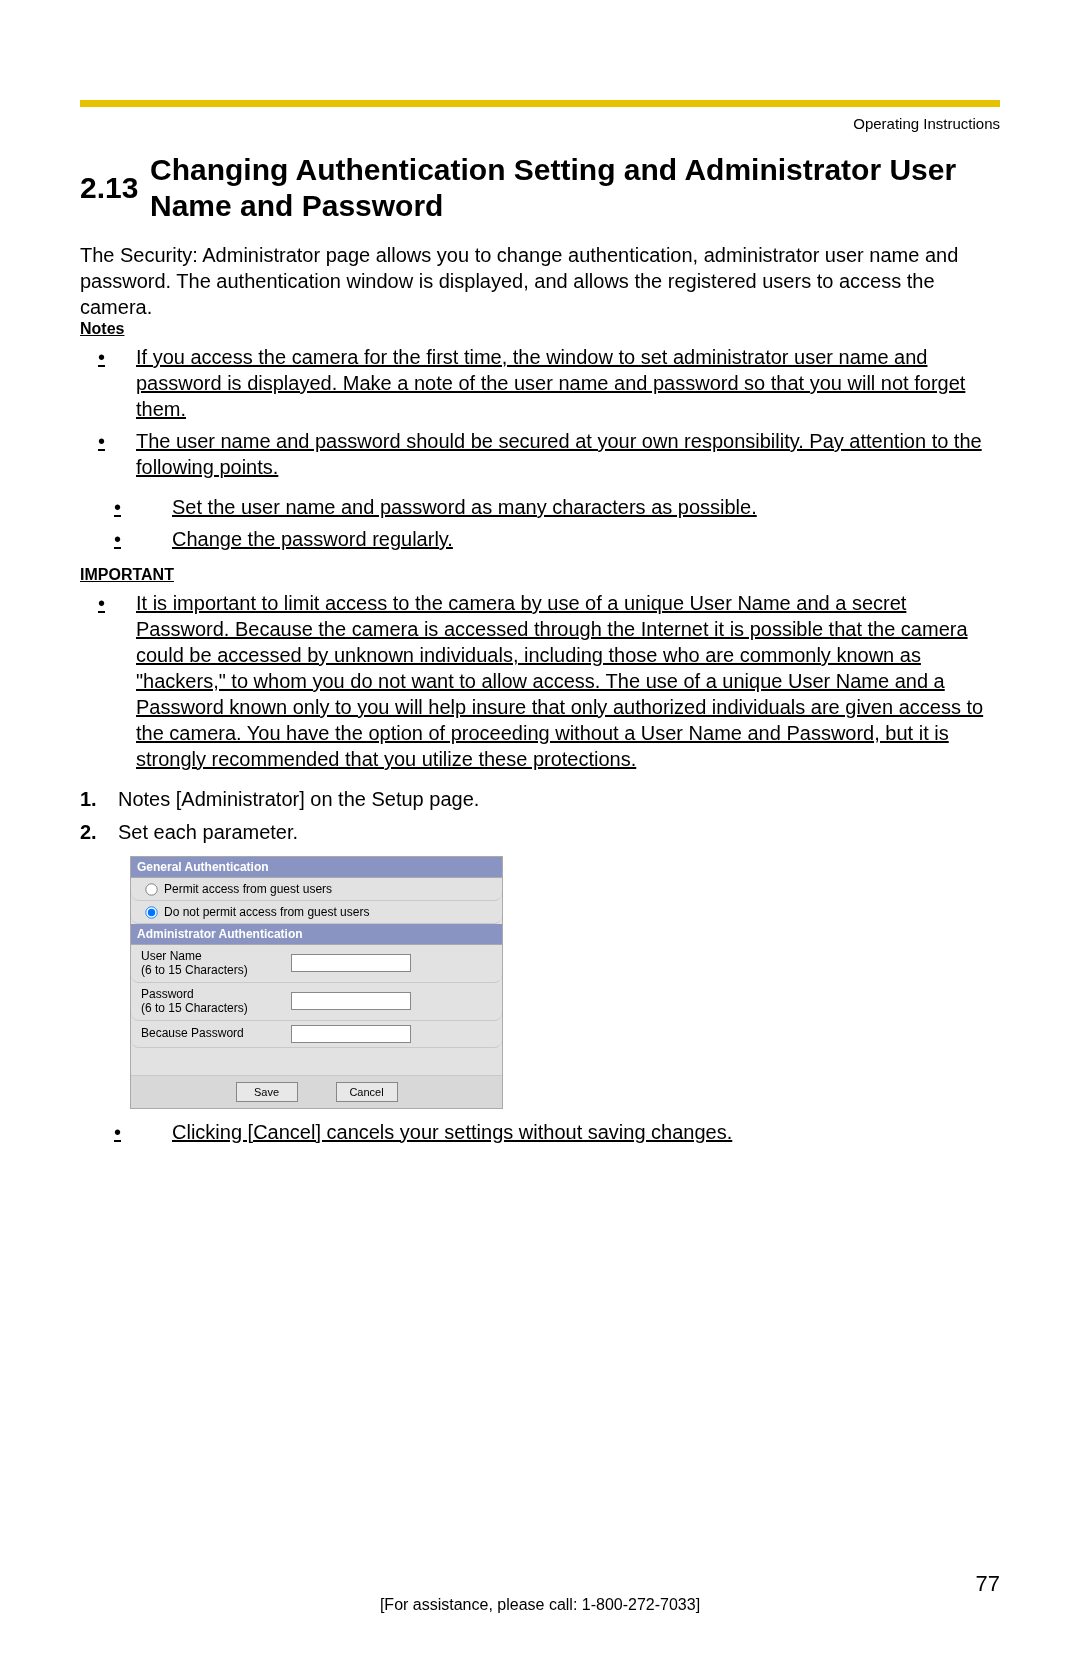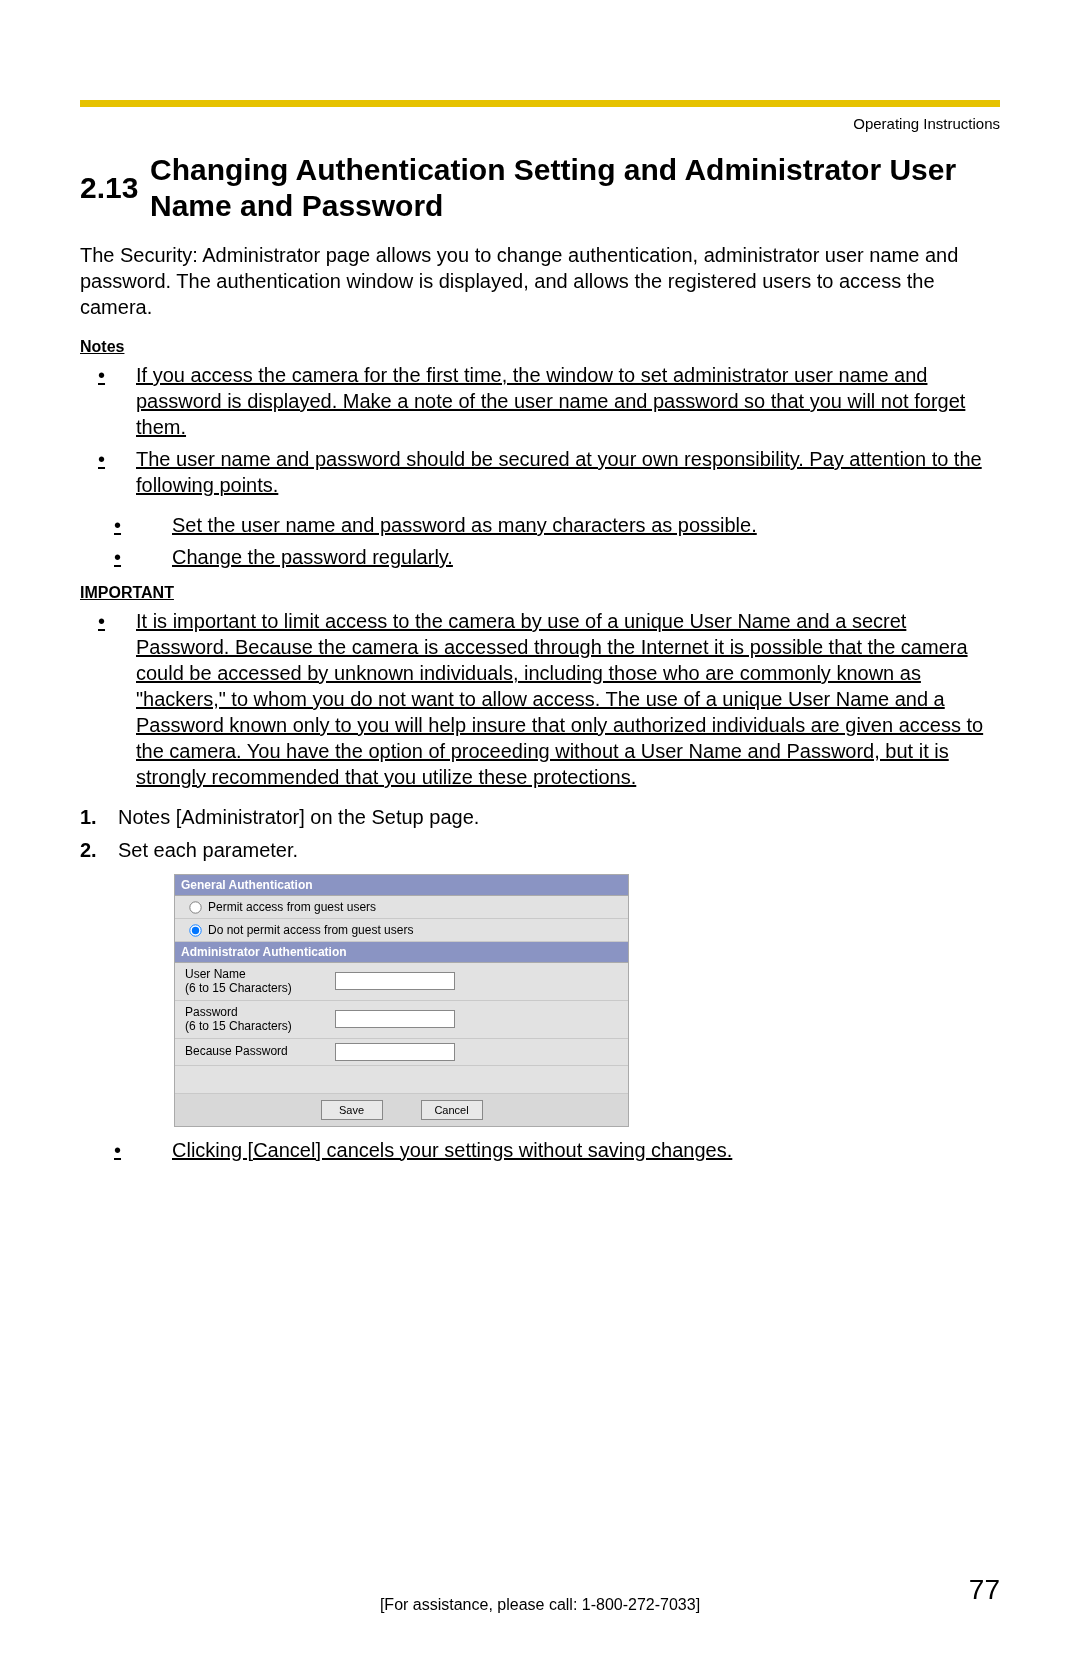--- a/index.html
+++ b/index.html
@@ -35,21 +35,20 @@
     .section-num {
       width: 70px;
       flex-shrink: 0;
     }
     .section-title-wrap {
       flex: 1;
     }
     .intro {
       font-size: 20px;
       line-height: 1.3;
-      margin-bottom: 18px;
     }
     .label-underline {
       font-size: 16px;
       font-weight: bold;
       text-decoration: underline;
       margin-bottom: 6px;
     }
     ul.bullets {
       list-style: none;
       padding-left: 0;
@@ -85,39 +84,39 @@
     }
     ol.steps > li .num {
       font-weight: bold;
       width: 38px;
       flex-shrink: 0;
     }
     .figure-wrap {
       margin: 10px 0 10px 50px;
     }
     .config-panel {
-      width: 455px;
+      width: 373px;
       border: 1px solid #aaa;
       background: #e2e2e2;
       font-family: Tahoma, Arial, sans-serif;
       font-size: 12px;
-      margin-left: 44px;
     }
     .panel-header {
       background: #8a94c3;
       color: #fff;
       font-weight: bold;
       padding: 3px 6px;
       border-bottom: 1px solid #aaa;
     }
     .panel-row {
       display: flex;
       align-items: center;
       padding: 4px 10px;
       border-bottom: 1px solid #c9c9c9;
+      border-radius: 8px;
     }
     .panel-row.radio-row {
       padding-left: 14px;
     }
     .panel-row input[type="radio"] {
       margin-right: 6px;
       transform: scale(0.95);
     }
     .panel-row .field-label {
       width: 150px;
@@ -155,23 +154,23 @@
       position: absolute;
       bottom: 55px;
       left: 80px;
       right: 80px;
       display: flex;
       justify-content: center;
       font-size: 16px;
     }
     .page-num {
       position: absolute;
-      bottom: 63px;
+      bottom: 72px;
       right: 80px;
-      font-size: 28px;
+      font-size: 22px;
     }
   </style>
 </head>
 <body>
 
 <div class="page">
   <div class="yellow-bar"></div>
   <div class="header-label">Operating Instructions</div>
 
   <div class="section-heading">

